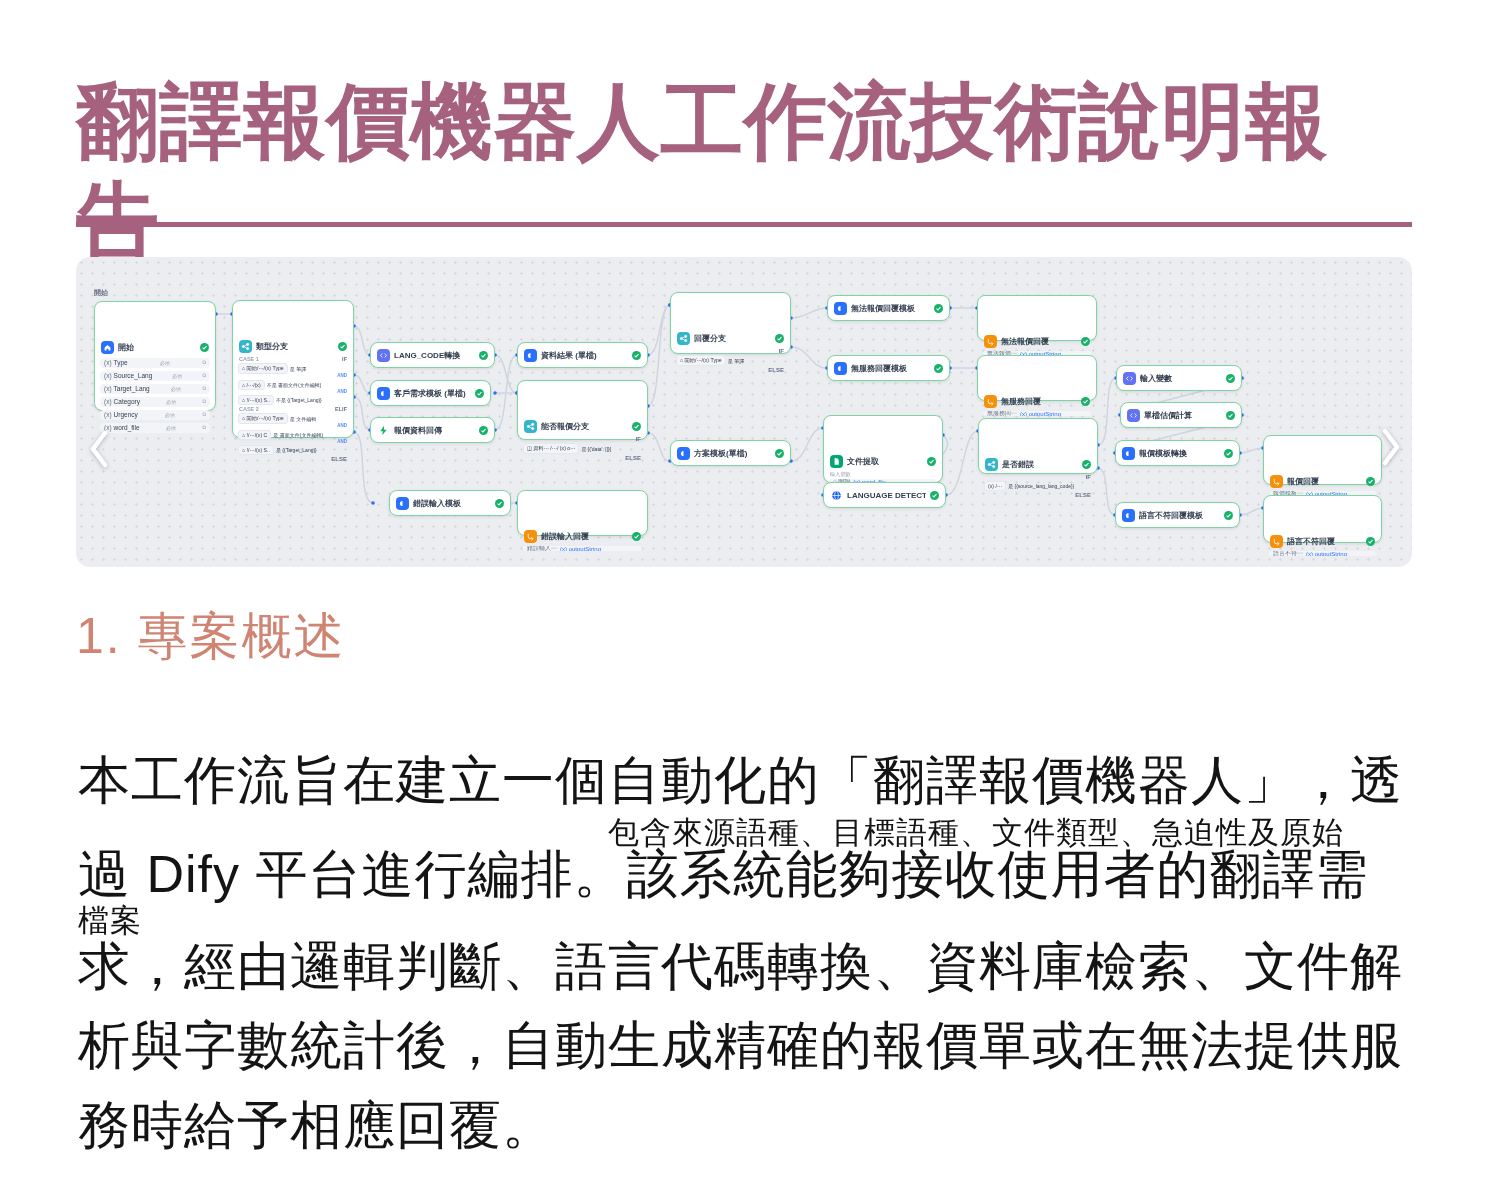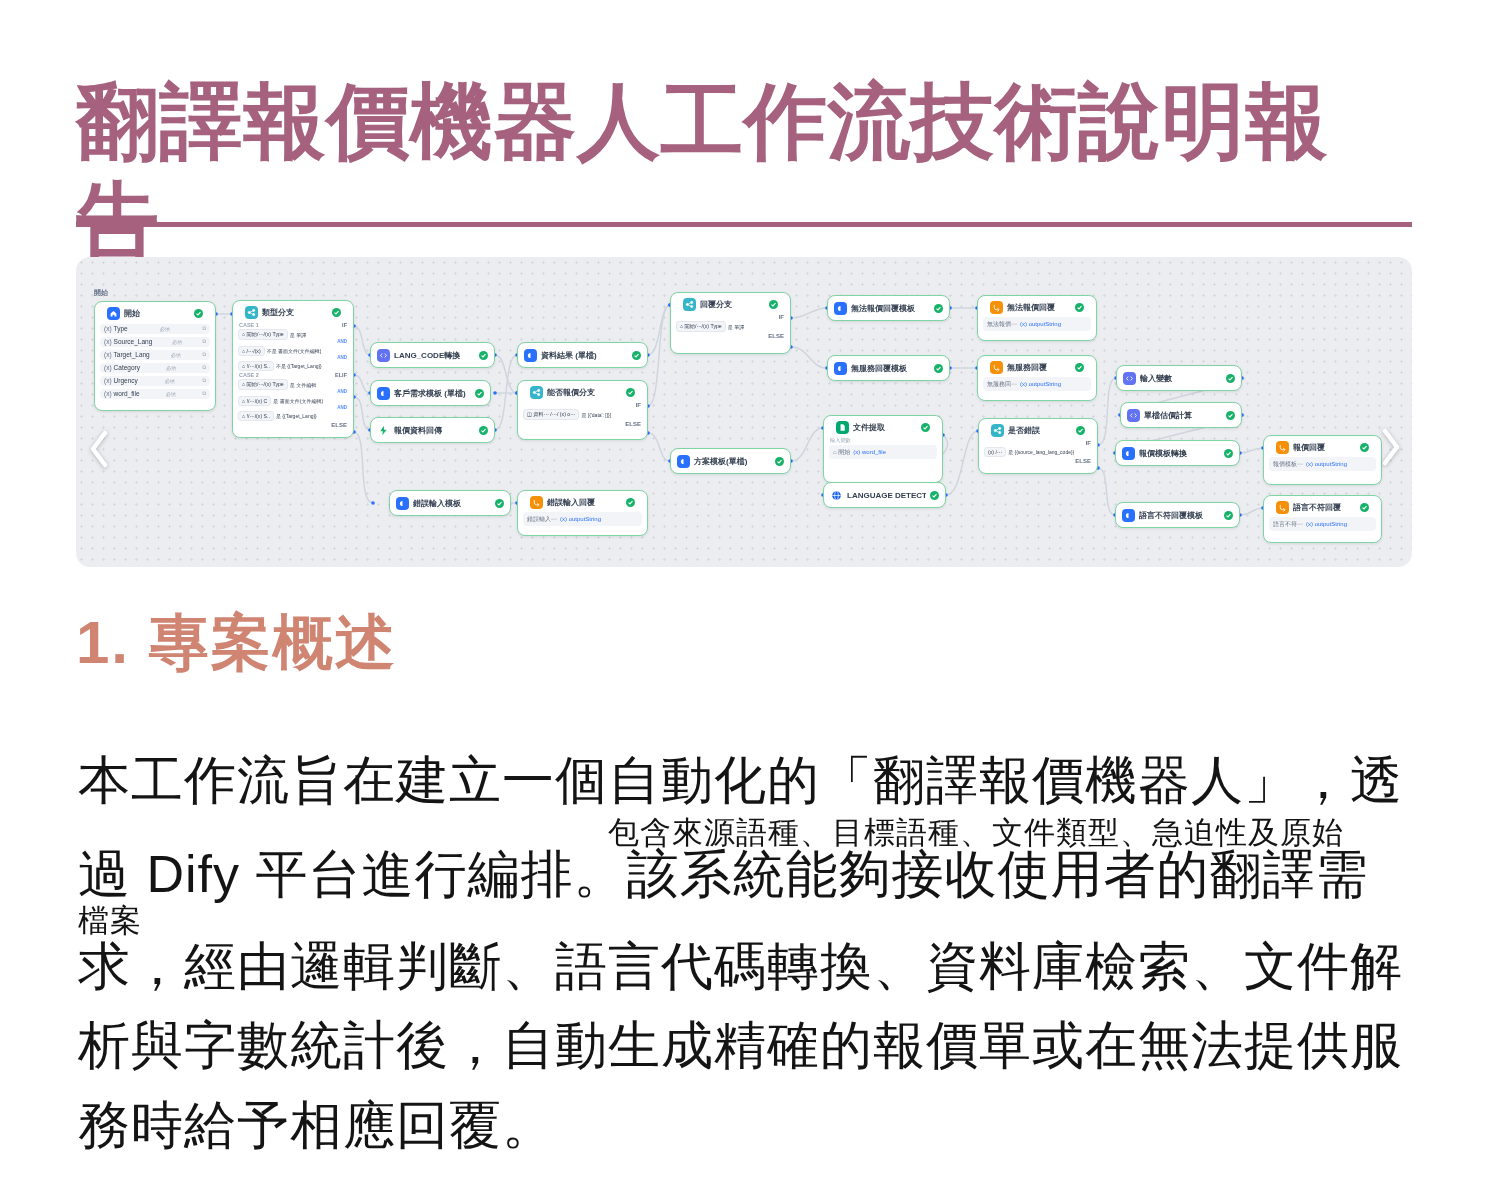--- a/index.html
+++ b/index.html
@@ -6,40 +6,40 @@
   body{width:1488px;height:1188px;position:relative;overflow:hidden;
        font-family:"Liberation Sans","DejaVu Sans",sans-serif;}
 
   
   .doc-title{position:absolute;left:76px;top:16px;width:1280px;
     font-size:83px;line-height:100px;font-weight:700;letter-spacing:.5px;
     color:#a5617e;}
   .title-rule{position:absolute;left:76px;top:222px;width:1336px;height:5px;
     background:#a5617e;}
   .sec-heading{position:absolute;left:76px;top:603px;white-space:nowrap;
-    font-size:60px;font-weight:700;color:#cf8572;letter-spacing:2px;}
+    font-size:50px;font-weight:400;color:#cf8572;letter-spacing:2px;}
   .bline{position:absolute;left:78px;white-space:nowrap;font-size:52px;
     letter-spacing:1px;color:#141414;font-weight:500;line-height:1;}
   .bnote{position:absolute;white-space:nowrap;font-size:31px;letter-spacing:1px;
     color:#141414;font-weight:400;line-height:1;}
 
   
   .canvas{position:absolute;left:76px;top:257px;width:1336px;height:310px;
     background:#ebedf1;border-radius:14px;overflow:hidden;
     background-image:radial-gradient(#d8dade 1px,transparent 1.3px);
     background-size:11px 11px;}
   .edges{position:absolute;left:0;top:0;pointer-events:none;}
   .edges path{fill:none;stroke:#d0d5dd;stroke-width:1.5;}
   .group-label{position:absolute;font-size:7px;color:#667085;font-weight:700;}
 
   .node{position:absolute;background:#fff;border:1.5px solid #7fd4a4;
     border-radius:8px;box-sizing:border-box;
     box-shadow:0 1px 3px rgba(16,24,40,.10);display:flex;flex-direction:column;}
   .pill{flex-direction:row;align-items:center;height:26px;padding:0 6px;gap:4px;}
-  .nhead{display:flex;align-items:center;gap:4px;padding:5px 12px 2px;}
+  .nhead{display:flex;align-items:center;gap:4px;padding:5px 6px 2px;margin-top:34px;}
   .ntitle{font-size:8px;font-weight:700;color:#354052;white-space:nowrap;
     overflow:hidden;flex:1 1 auto;}
   .nicon{width:13px;height:13px;border-radius:4px;display:flex;align-items:center;
     justify-content:center;flex:0 0 auto;}
   .nicon.flat{background:transparent !important;}
   .ncheck{flex:0 0 auto;display:flex;margin-left:auto;}
   .pill .ntitle{flex:1 1 auto;}
 
   .vrow{display:flex;align-items:center;background:#f2f4f7;border-radius:4px;
     margin:1.5px 5px;padding:1.5px 4px;font-size:6.5px;color:#354052;}
@@ -416,21 +416,21 @@
         </span>
     </div>
     <div class="elselab" style="padding-bottom:0">IF</div>
     <div class="cond">
         <span class="cpill">⌂ 開始/⋯/(x) Type</span>
         <span class="cval">是 筆譯</span>
       </div>
     <div class="elselab">ELSE</div>
   </div>
 
-  <div class="node pill" style="left:594px;top:191px;width:121px">
+  <div class="node pill" style="left:594px;top:183px;width:121px">
     <span class="nicon" style="background:#2970ff">
         <svg width="9" height="9" viewBox="0 0 14 14">
           <path d="M7 3 a4 4 0 1 0 0 8 z" fill="#fff"></path>
         </svg>
       </span>
     <span class="ntitle">方案模板(單檔)</span>
     <span class="ncheck">
         <svg width="9" height="9" viewBox="0 0 10 10">
           <circle cx="5" cy="5" r="5" fill="#17b26a"></circle>
           <polyline points="2.8,5.1 4.4,6.6 7.2,3.6" fill="none" stroke="#fff" stroke-width="1.2"></polyline>

